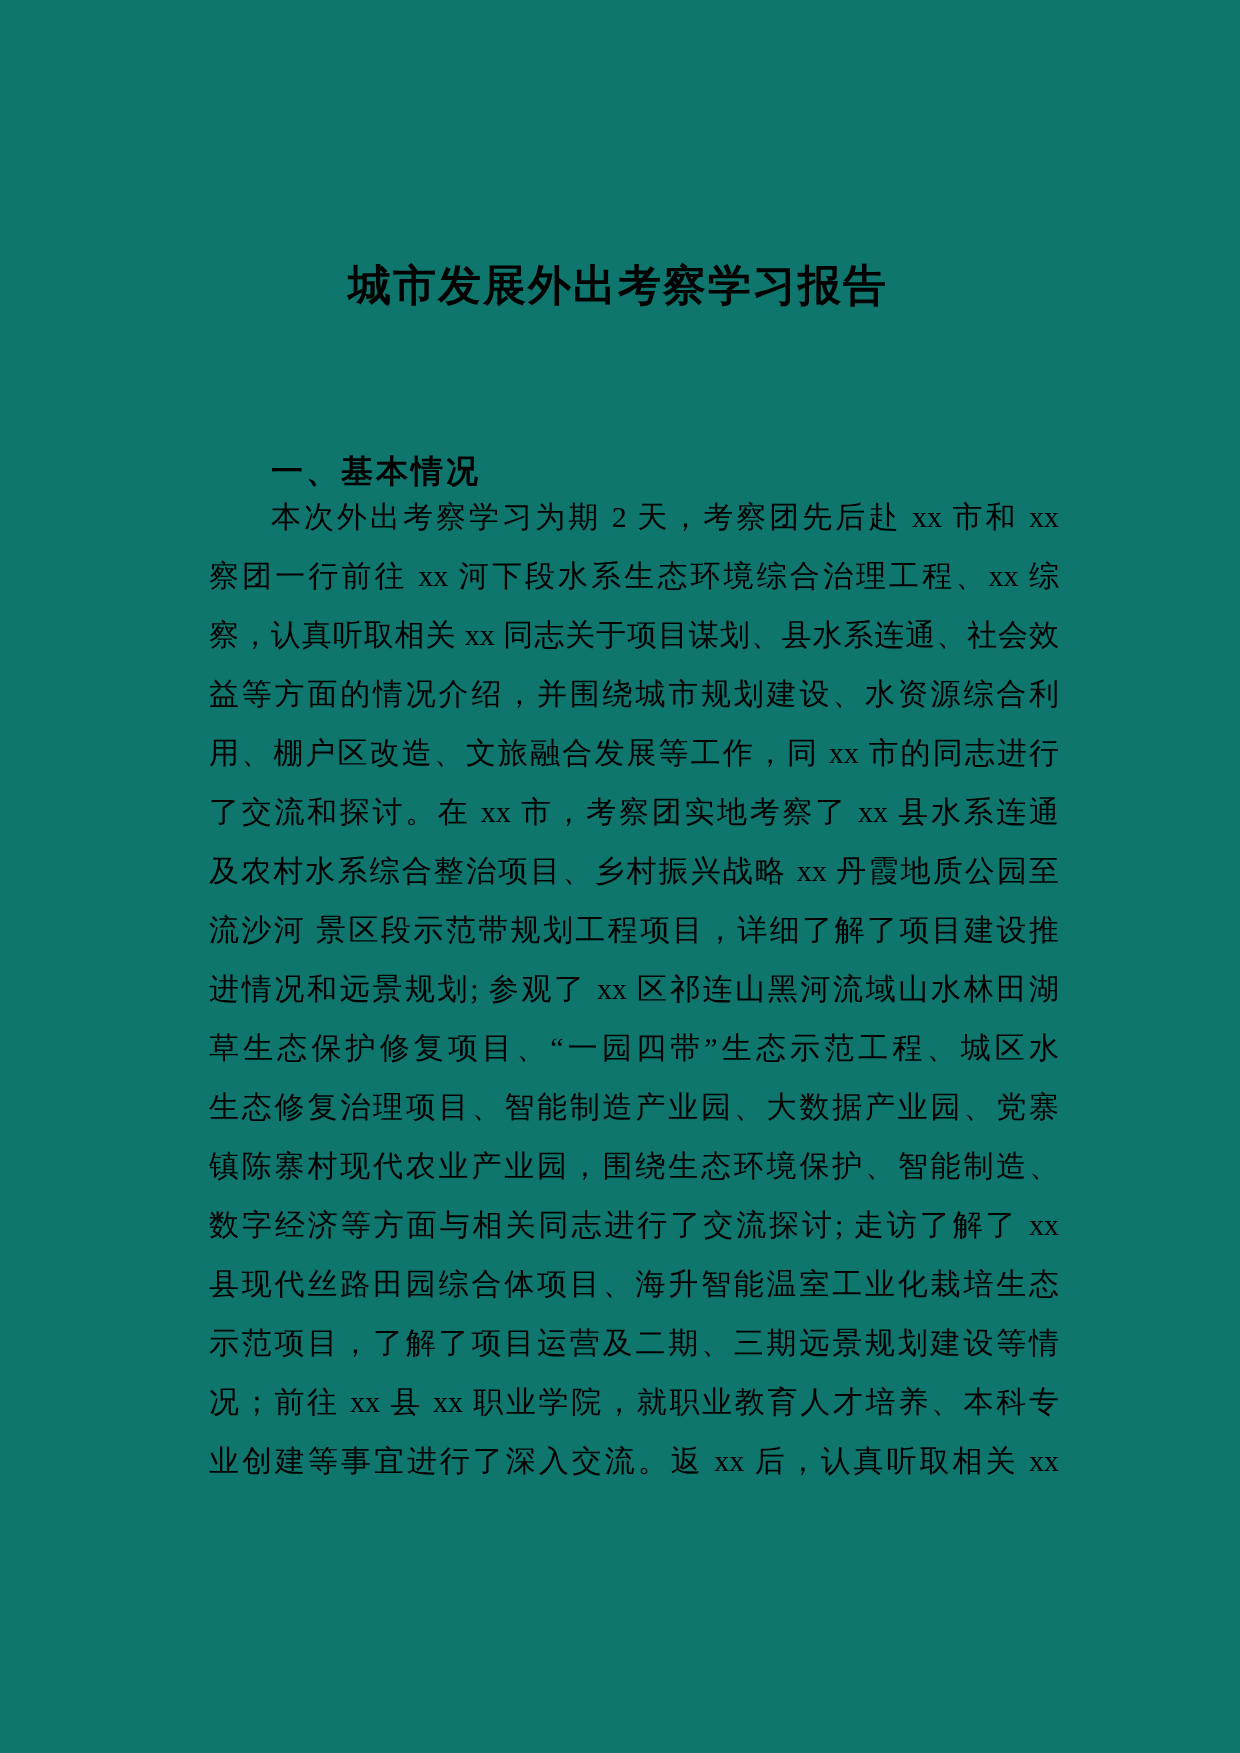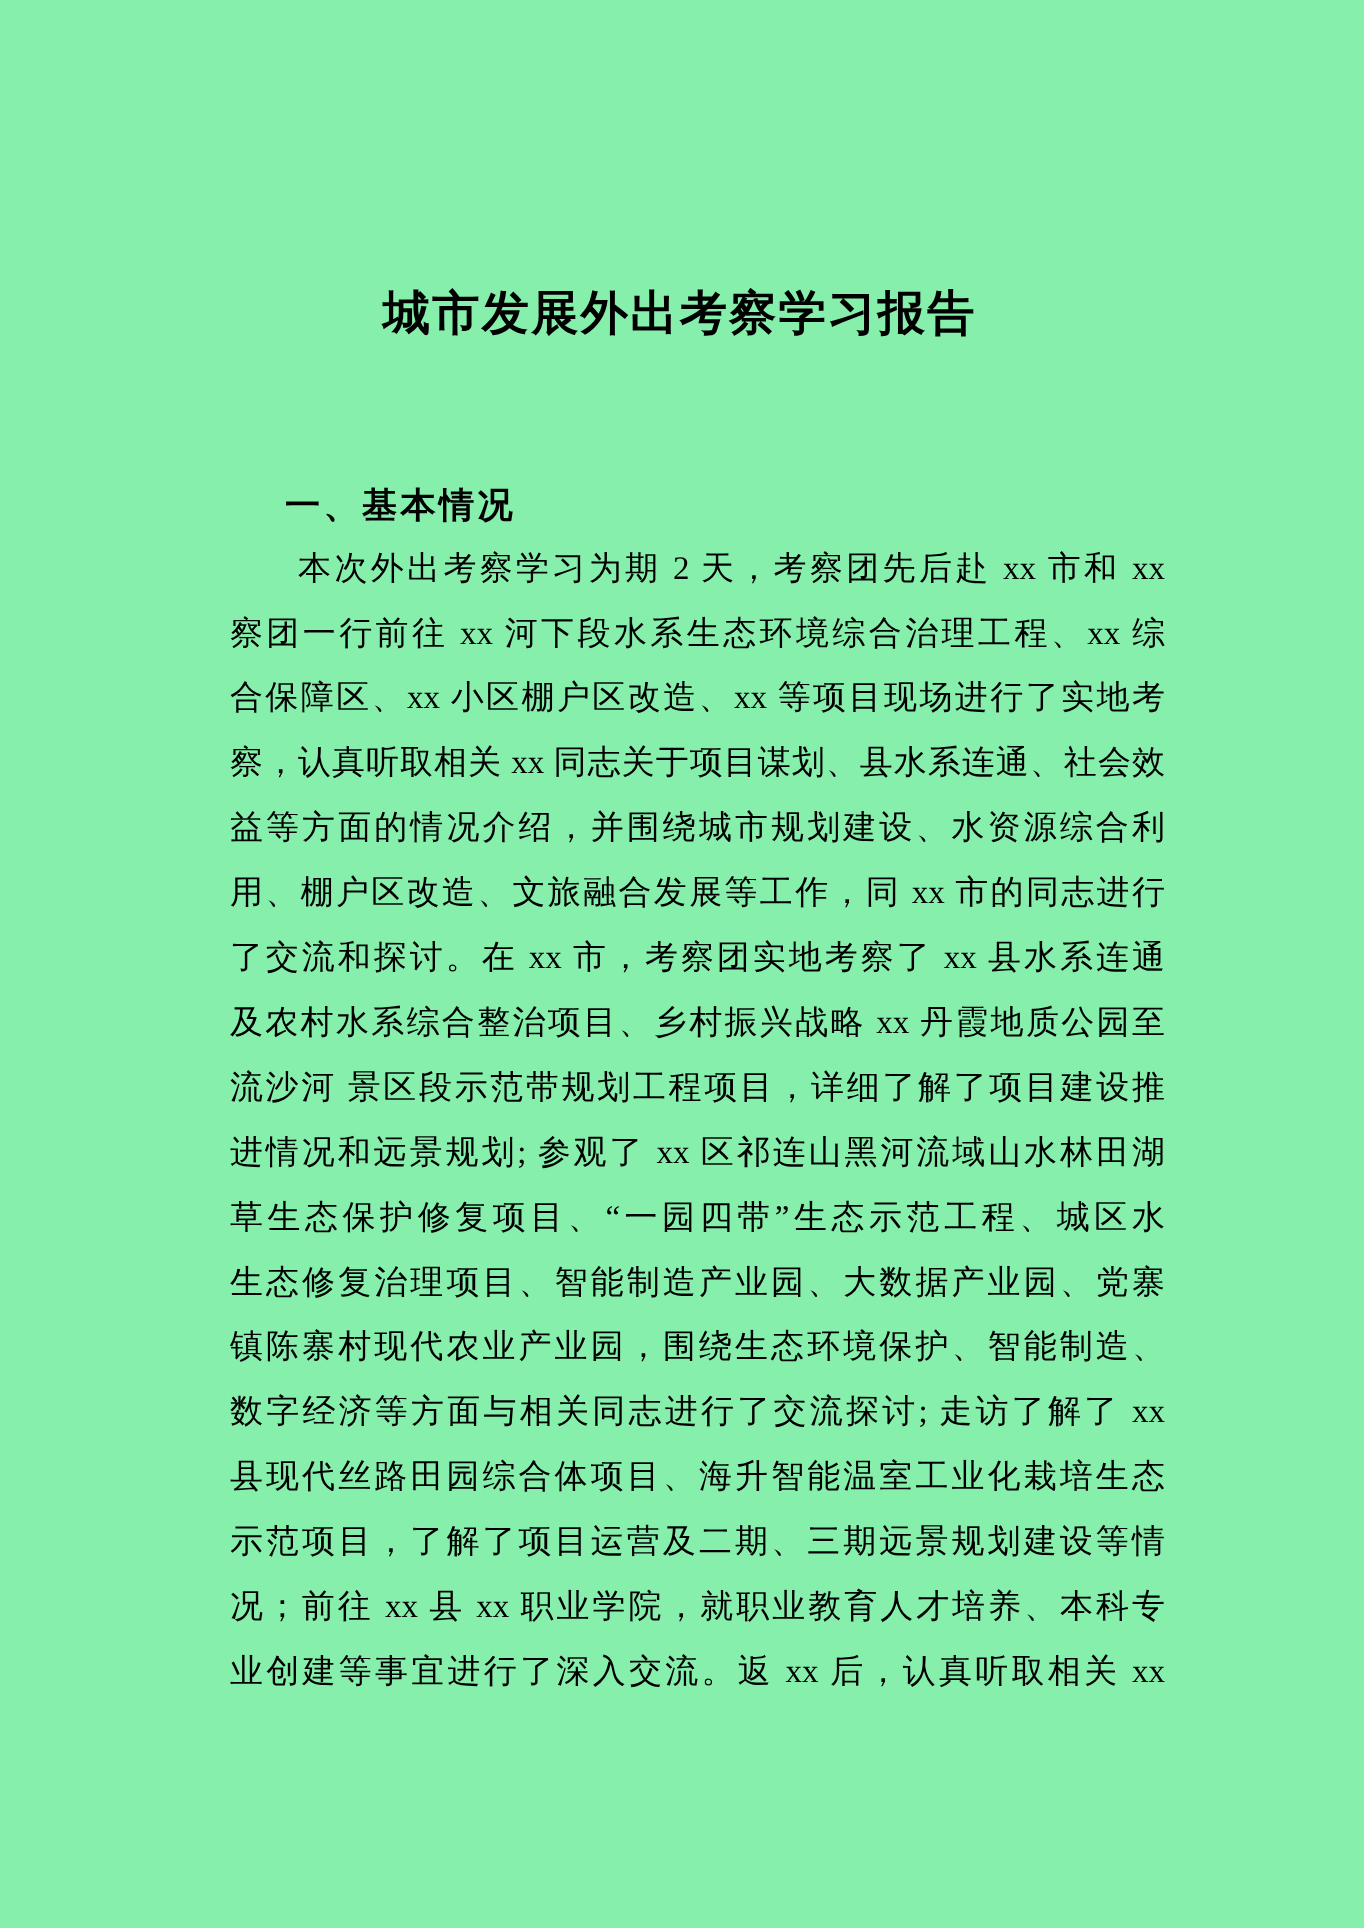--- a/index.html
+++ b/index.html
@@ -5,21 +5,21 @@
   html, body {
     margin: 0;
     padding: 0;
     background: #e8e8e8;
   }
   .page {
     position: relative;
     width: 1240px;
     height: 1753px;
     margin: 0 auto;
-    background: #86efac;
+    background: #0f766e;
     color: #000000;
     overflow: hidden;
   }
   .doc-title {
     position: absolute;
     top: 257px;
     left: 193px;
     width: 850px;
     margin: 0;
     text-align: center;
@@ -28,21 +28,21 @@
     font-size: 43px;
     line-height: 56px;
     letter-spacing: 2px;
     white-space: nowrap;
   }
   .section-heading {
     position: absolute;
     top: 433px;
     left: 193px;
     width: 850px;
-    margin: 4px;
+    margin: 16px;
     padding-left: 62px;
     box-sizing: border-box;
     font-family: "Liberation Sans", "DejaVu Sans", sans-serif;
     font-weight: 700;
     font-size: 32px;
     line-height: 44px;
     letter-spacing: 3px;
     white-space: nowrap;
   }
   .paragraph {
@@ -67,21 +67,20 @@
 </style>
 </head>
 <body>
 
 <div class="page">
   <h1 class="doc-title">城市发展外出考察学习报告</h1>
   <h2 class="section-heading">一、基本情况</h2>
   <div class="paragraph">
       <div class="para-line">本次外出考察学习为期 2 天，考察团先后赴 xx 市和 xx</div>
       <div class="para-line">察团一行前往 xx 河下段水系生态环境综合治理工程、xx 综</div>
-      <div class="para-line">合保障区、xx 小区棚户区改造、xx 等项目现场进行了实地考</div>
       <div class="para-line">察，认真听取相关 xx 同志关于项目谋划、县水系连通、社会效</div>
       <div class="para-line">益等方面的情况介绍，并围绕城市规划建设、水资源综合利</div>
       <div class="para-line">用、棚户区改造、文旅融合发展等工作，同 xx 市的同志进行</div>
       <div class="para-line">了交流和探讨。在 xx 市，考察团实地考察了 xx 县水系连通</div>
       <div class="para-line">及农村水系综合整治项目、乡村振兴战略 xx 丹霞地质公园至</div>
       <div class="para-line">流沙河 景区段示范带规划工程项目，详细了解了项目建设推</div>
       <div class="para-line">进情况和远景规划; 参观了 xx 区祁连山黑河流域山水林田湖</div>
       <div class="para-line">草生态保护修复项目、“一园四带”生态示范工程、城区水</div>
       <div class="para-line">生态修复治理项目、智能制造产业园、大数据产业园、党寨</div>
       <div class="para-line">镇陈寨村现代农业产业园，围绕生态环境保护、智能制造、</div>

